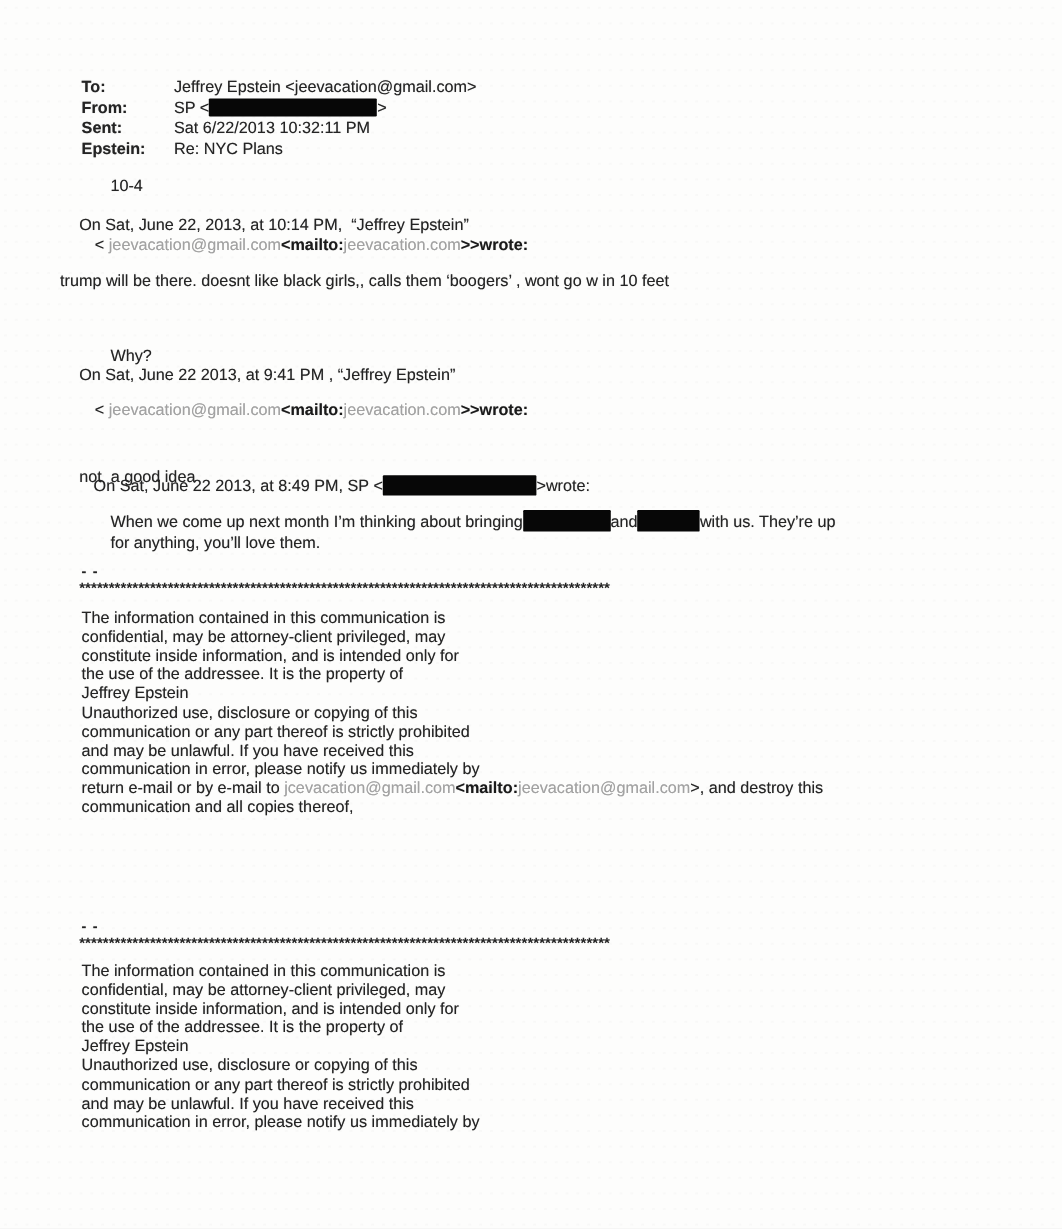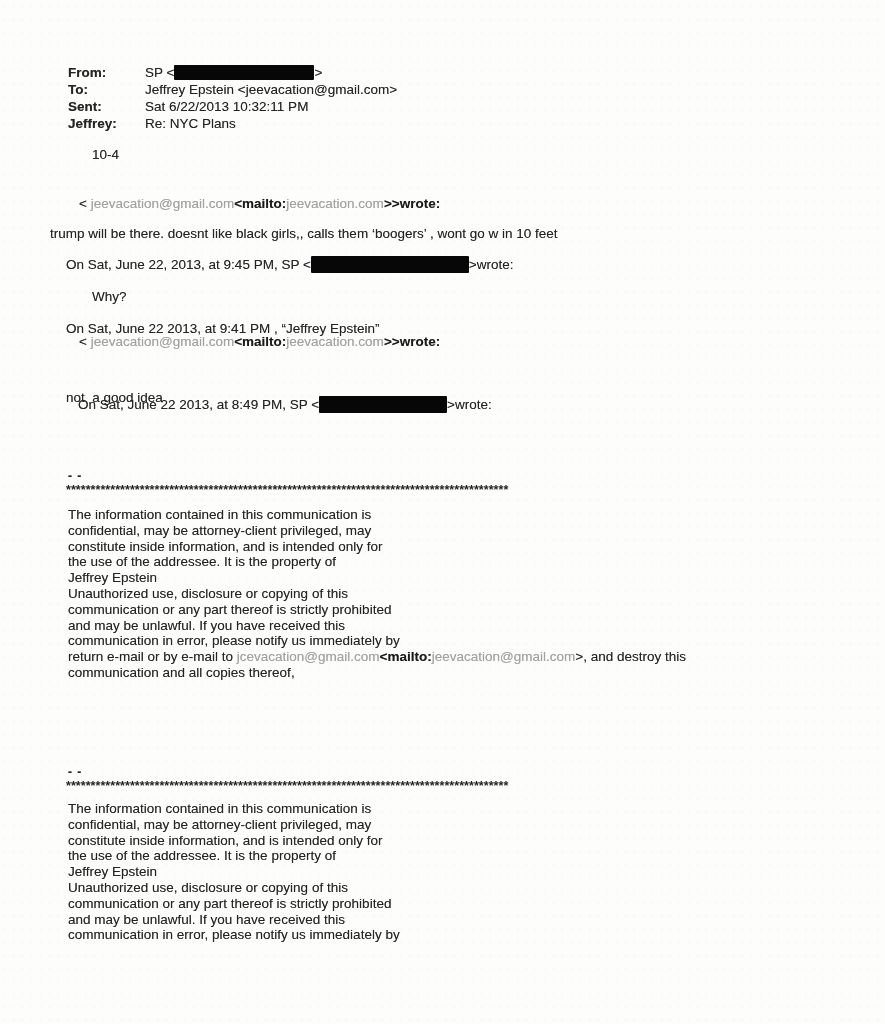--- a/index.html
+++ b/index.html
@@ -30,43 +30,47 @@
   .stars{font-size:12.5px;font-weight:700;letter-spacing:0.05px;white-space:nowrap;}
   .dline{height:15.8px;line-height:15.8px;white-space:nowrap;}
   .msgline{line-height:18px;white-space:nowrap;}
 </style>
 </head>
 <body>
 
 <div class="page">
 
   <div class="line" style="top:64px;left:68px;">
+    <div class="hdr-row"><span class="hlabel">To:</span><span class="t">Jeffrey Epstein &lt;jeevacation@gmail.com&gt;</span></div>
     <div class="hdr-row"><span class="hlabel">From:</span><span class="t">SP &lt;</span><span class="redact rw-from"></span><span class="t">&gt;</span></div>
-    <div class="hdr-row"><span class="hlabel">To:</span><span class="t">Jeffrey Epstein &lt;jeevacation@gmail.com&gt;</span></div>
     <div class="hdr-row"><span class="hlabel">Sent:</span><span class="t">Sat 6/22/2013 10:32:11 PM</span></div>
-    <div class="hdr-row"><span class="hlabel">Jeffrey:</span><span class="t">Re: NYC Plans</span></div>
+    <div class="hdr-row"><span class="hlabel">Epstein:</span><span class="t">Re: NYC Plans</span></div>
   </div>
 
   <div class="line" style="top:146px;left:92px;text-align:right;"><span class="t">10-4</span></div>
 
+  <div class="line" style="top:179px;left:66px;"><span class="t">On Sat, June 22, 2013, at 10:14 PM,  “Jeffrey Epstein”</span></div>
   <div class="line" style="top:195px;left:79px;"><span class="t">&lt; </span><span class="t gray">jeevacation@gmail.com</span><span class="t b">&lt;mailto:</span><span class="t gray">jeevacation.com</span><span class="t b">&gt;&gt;wrote:</span></div>
 
   <div class="line" style="top:225px;left:50px;"><span class="t">trump will be there. doesnt like black girls,, calls them ‘boogers’ , wont go w in 10 feet</span></div>
 
-  <div class="line" style="top:256px;left:66px;"><span class="t">On Sat, June 22, 2013, at 9:45 PM, SP &lt;</span><span class="redact rw-q2"></span><span class="t">&gt;wrote:</span></div>
 
   <div class="line" style="top:288px;left:92px;"><span class="t">Why?</span></div>
 
-  <div class="line" style="top:320px;left:66px;"><span class="t">On Sat, June 22 2013, at 9:41 PM , “Jeffrey Epstein”</span></div>
+  <div class="line" style="top:304px;left:66px;"><span class="t">On Sat, June 22 2013, at 9:41 PM , “Jeffrey Epstein”</span></div>
   <div class="line" style="top:333px;left:79px;"><span class="t">&lt; </span><span class="t gray">jeevacation@gmail.com</span><span class="t b">&lt;mailto:</span><span class="t gray">jeevacation.com</span><span class="t b">&gt;&gt;wrote:</span></div>
 
   <div class="line" style="top:365px;left:66px;margin-top:24px;"><span class="t">not  a good idea</span></div>
 
   <div class="line" style="top:396px;left:78px;"><span class="t">On Sat, June 22 2013, at 8:49 PM, SP &lt;</span><span class="redact rw-q4"></span><span class="t">&gt;wrote:</span></div>
 
+  <div class="line" style="top:426px;left:92px;">
+    <div class="msgline"><span class="t">When we come up next month I’m thinking about bringing</span><span class="redact rw-b1"></span><span class="t">and</span><span class="redact rw-b2"></span><span class="t">with us. They’re up</span></div>
+    <div class="msgline"><span class="t">for anything, you’ll love them.</span></div>
+  </div>
 
   <div class="line dashes" style="top:468px;left:68px;"><span class="t">- -</span></div>
   <div class="line stars" style="top:482px;left:66px;"><span>******************************************************************************************</span></div>
 
   <div class="line" style="top:507px;left:68px;">
     <div class="dline"><span class="t">The information contained in this communication is</span></div>
     <div class="dline"><span class="t">confidential, may be attorney-client privileged, may</span></div>
     <div class="dline"><span class="t">constitute inside information, and is intended only for</span></div>
     <div class="dline"><span class="t">the use of the addressee. It is the property of</span></div>
     <div class="dline"><span class="t">Jeffrey Epstein</span></div>

